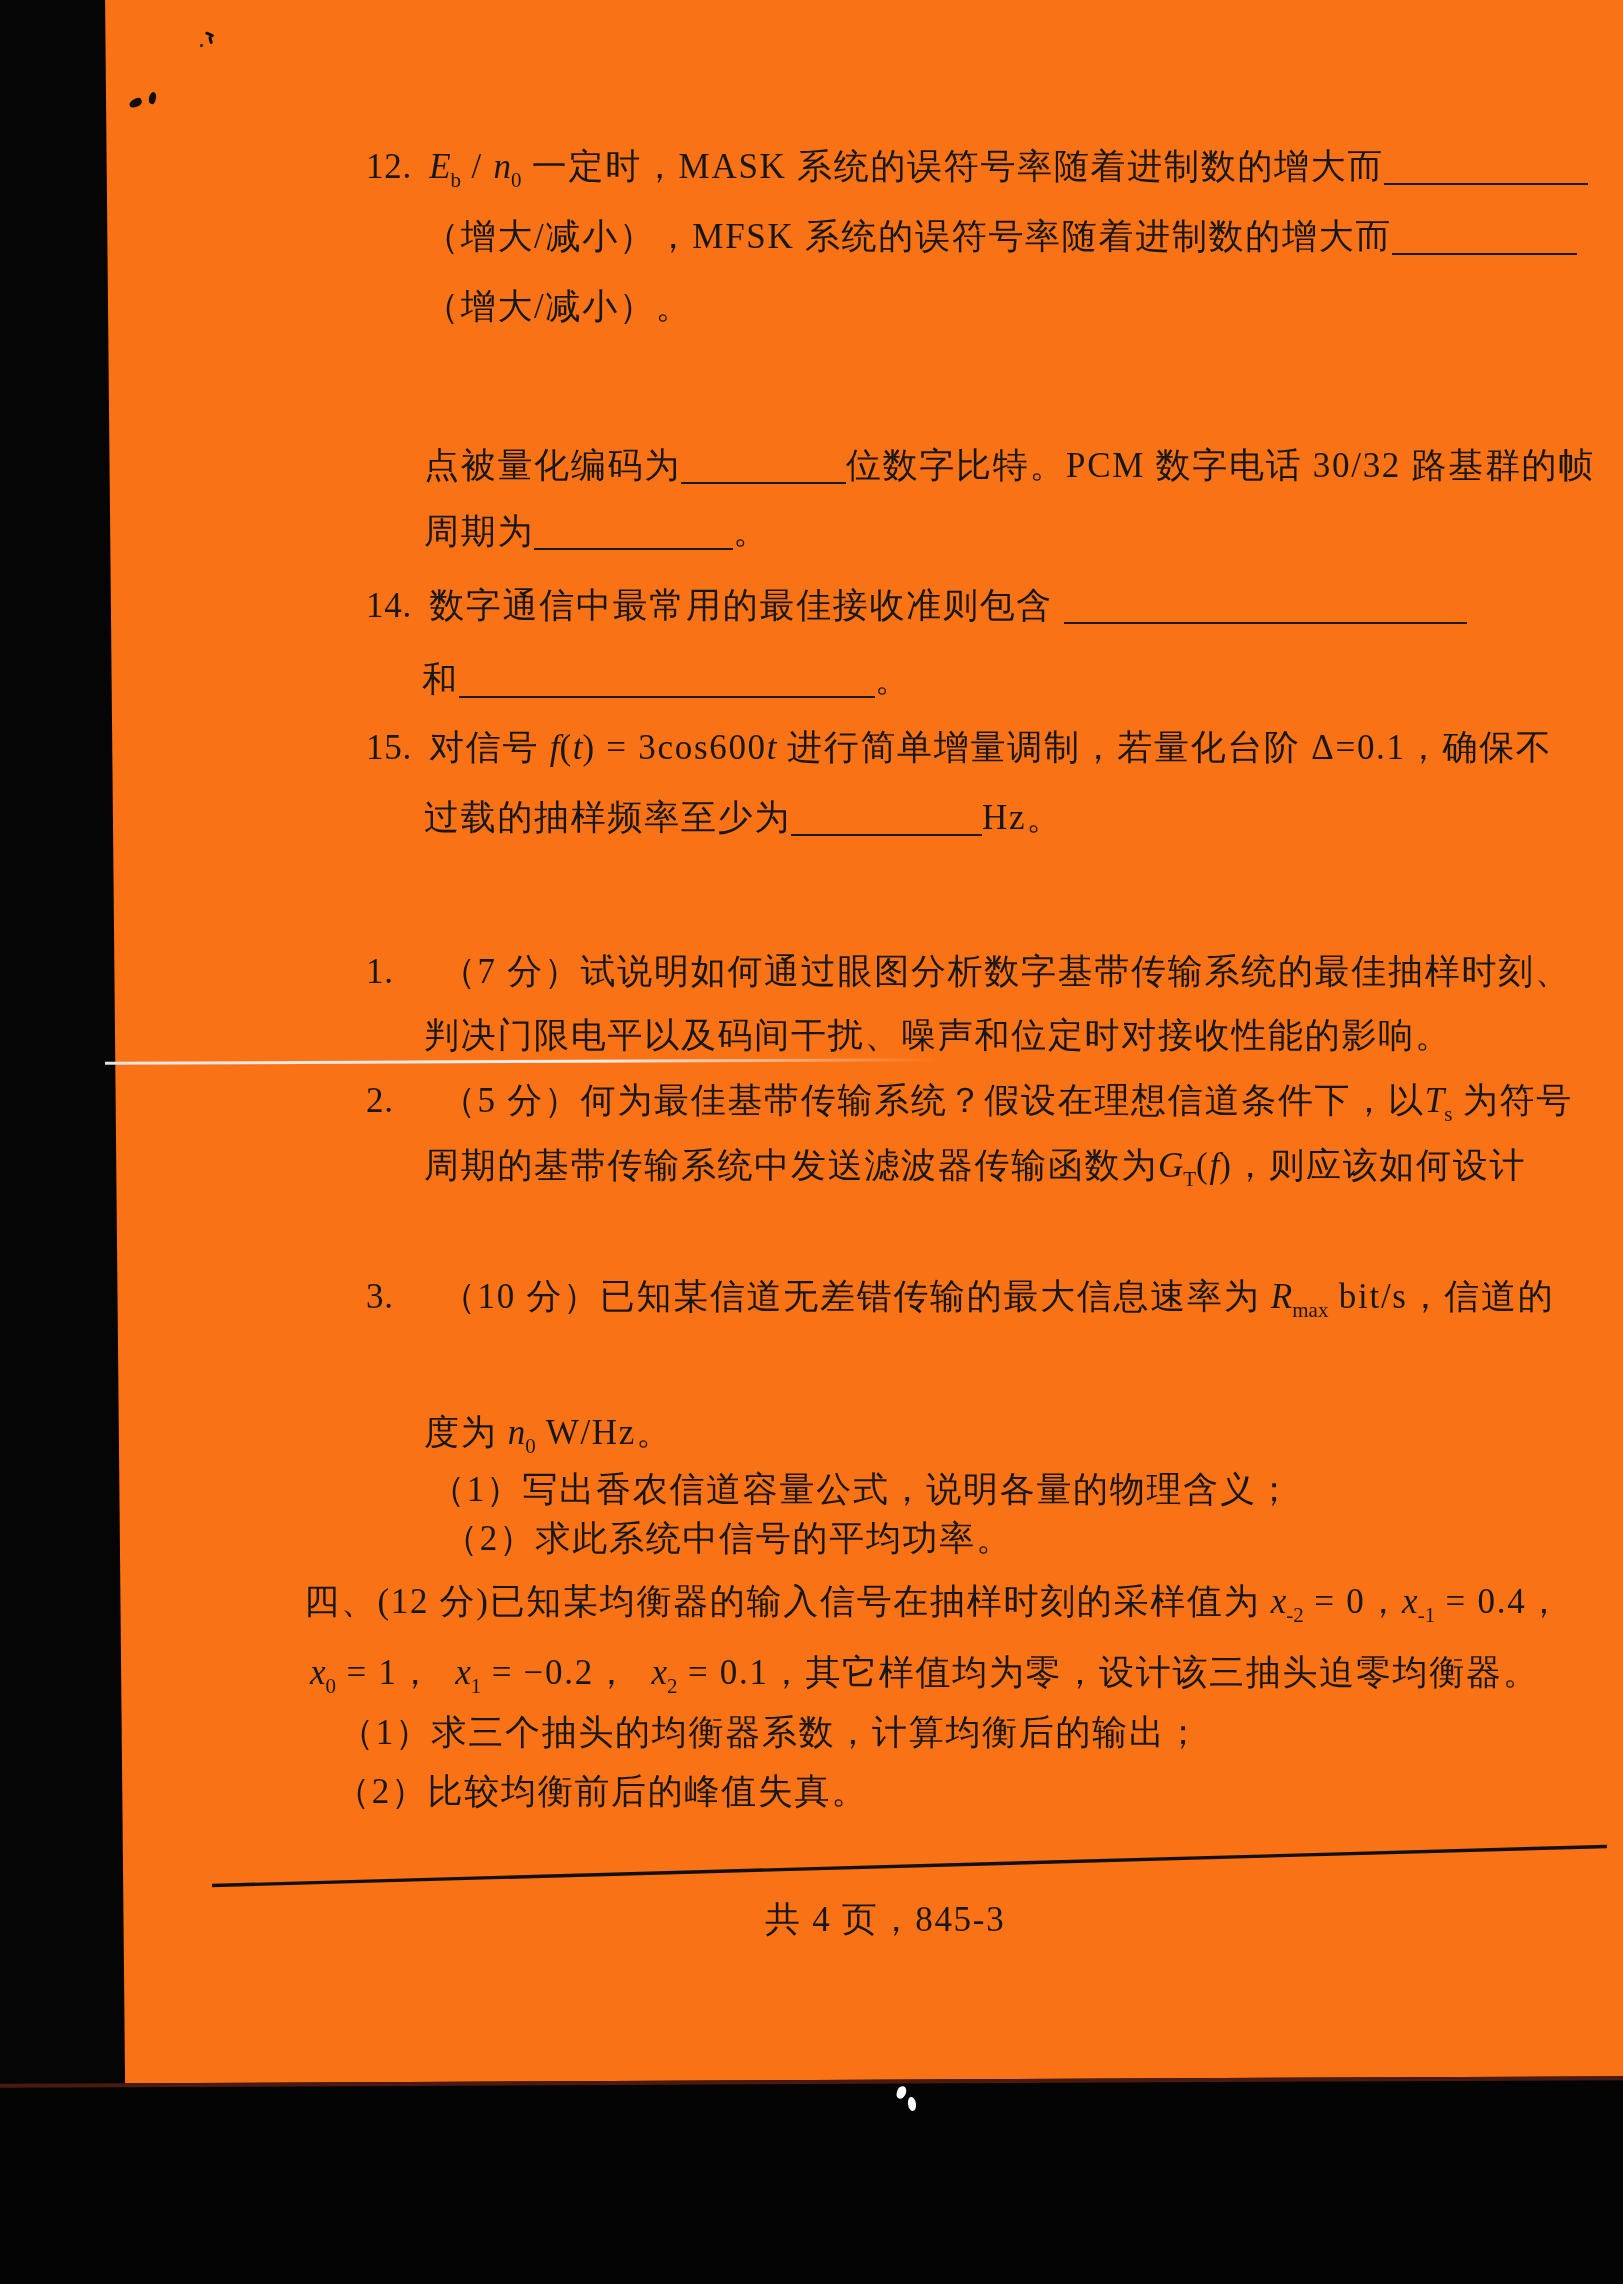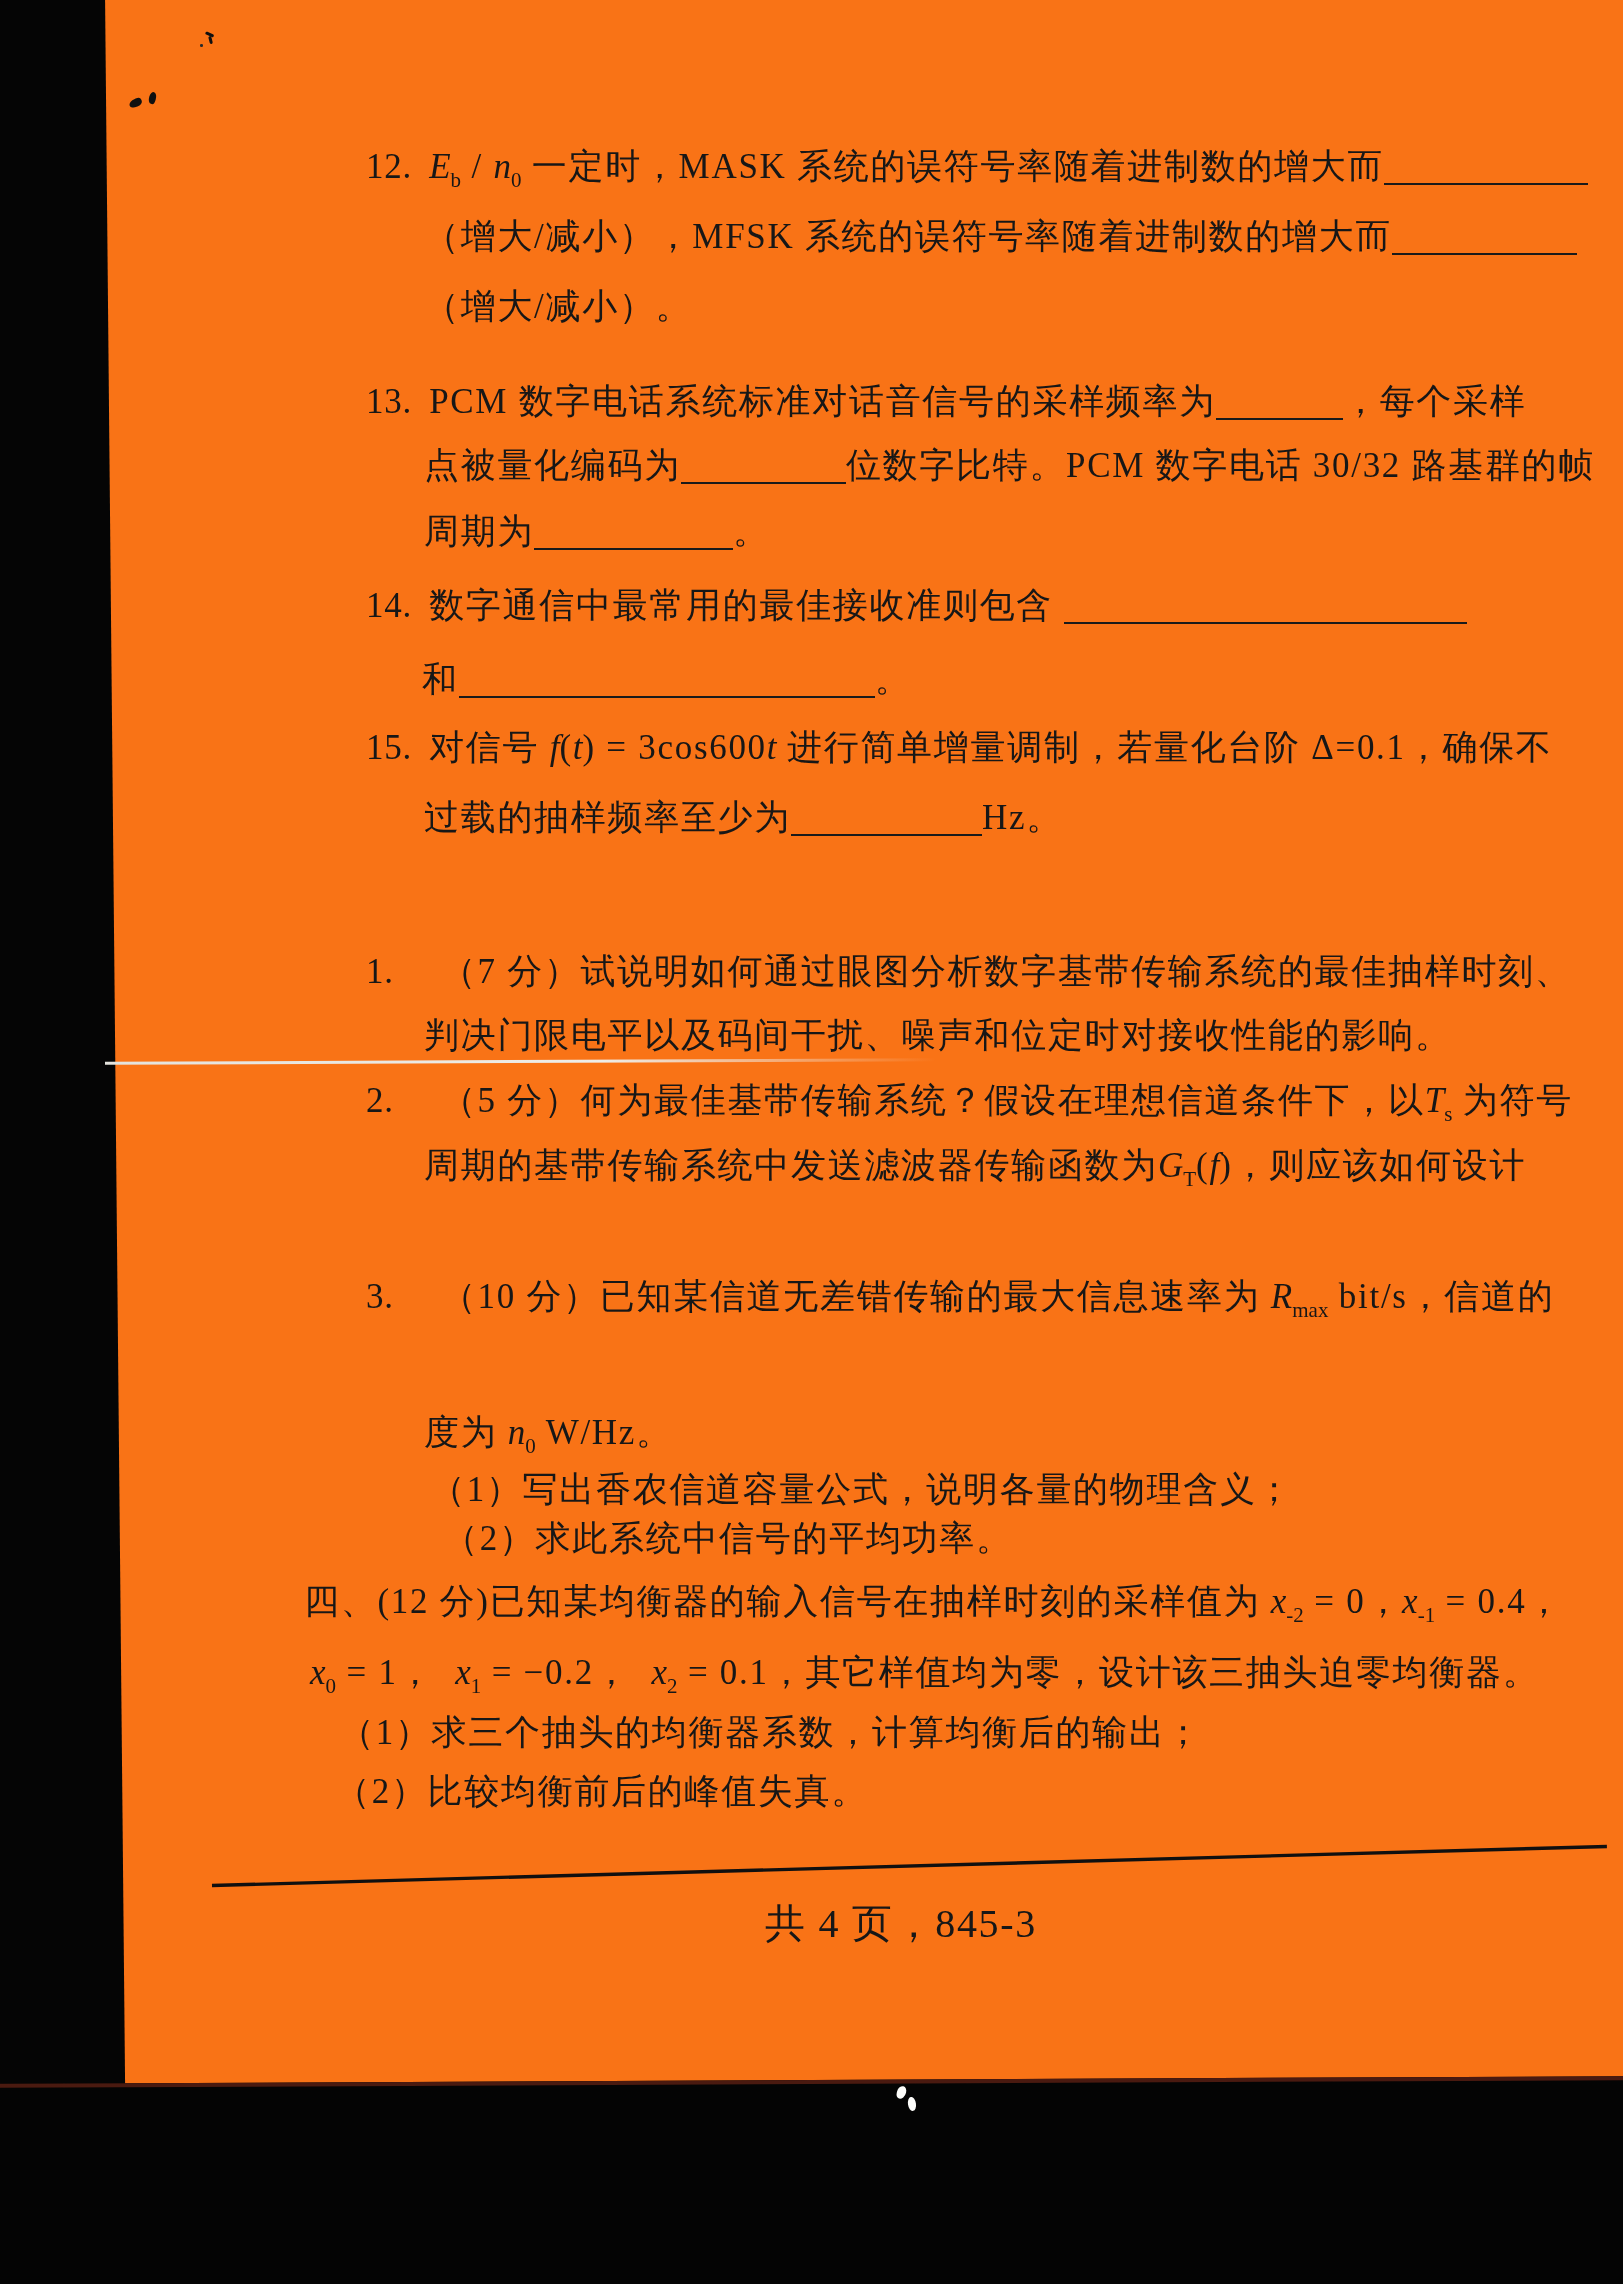--- a/index.html
+++ b/index.html
@@ -53,21 +53,21 @@
   .ink-b1{left:129px;top:99px;width:12.7px;height:7.6px;border-radius:60% 40% 50% 50%;transform:rotate(-22deg);}
   .ink-b2{left:149px;top:92px;width:6.8px;height:12px;border-radius:50% 60% 40% 60%;transform:rotate(18deg);}
   .crease{
     position:absolute;left:105px;top:1060px;width:831px;height:3.4px;
     background:linear-gradient(90deg,#e4e3dd 0%,#eeede8 60%,rgba(255,255,255,0) 100%);
     transform:rotate(-0.25deg);
   }
   .rule-svg{position:absolute;left:0;top:1832px;}
   .footer{
     position:absolute;left:765px;top:1896px;
-    font-size:40px;letter-spacing:1.7px;white-space:pre;color:#171717;
+    font-size:35px;letter-spacing:1.7px;white-space:pre;color:#171717;
   }
 </style>
 </head>
 <body>
 
 <div class="page">
 
   <div class="band-left"></div>
   <div class="band-bottom"></div>
   <div class="speck speck1"></div>
@@ -76,21 +76,20 @@
   <div class="ink ink-a2"></div>
   <div class="ink ink-a3"></div>
   <div class="ink ink-b1"></div>
   <div class="ink ink-b2"></div>
   <div class="crease"></div>
 
   <div class="ln" style="left:366px;top:148px"><span class="num mr20">12.</span><span><span class="mi">E</span><span class="msub">b</span><span> / </span><span class="mi">n</span><span class="msub">0</span><span> 一定时，MASK 系统的误符号率随着进制数的增大而</span><span class="blank" style="width: 204px;"></span></span></div>
   <div class="ln" style="left:424px;top:218px"><span><span>（增大/减小），MFSK 系统的误符号率随着进制数的增大而</span><span class="blank" style="width: 185px;"></span></span></div>
   <div class="ln" style="left:424px;top:288px"><span>（增大/减小）。</span></div>
 
-  <div class="ln" style="left:366px;top:383px"><span class="num mr20">13.</span><span><span>PCM 数字电话系统标准对话音信号的采样频率为</span><span class="blank" style="width: 127px;"></span><span>，每个采样</span></span></div>
   <div class="ln" style="left:424px;top:447px"><span><span>点被量化编码为</span><span class="blank" style="width: 165px;"></span><span>位数字比特。PCM 数字电话 30/32 路基群的帧</span></span></div>
   <div class="ln" style="left:424px;top:513px"><span><span>周期为</span><span class="blank" style="width: 199px;"></span><span>。</span></span></div>
 
   <div class="ln" style="left:366px;top:587px"><span class="num mr20">14.</span><span><span>数字通信中最常用的最佳接收准则包含 </span><span class="blank" style="width: 403px;"></span></span></div>
   <div class="ln" style="left:422px;top:661px"><span><span>和</span><span class="blank" style="width: 416px;"></span><span>。</span></span></div>
 
   <div class="ln" style="left:366px;top:729px"><span class="num mr20">15.</span><span><span>对信号 </span><span class="mi">f</span><span>(</span><span class="mi">t</span><span>) = 3cos600</span><span class="mi">t</span><span> 进行简单增量调制，若量化台阶 Δ=0.1，确保不</span></span></div>
   <div class="ln" style="left:424px;top:799px"><span><span>过载的抽样频率至少为</span><span class="blank" style="width: 191px;"></span><span>Hz。</span></span></div>
 
 

